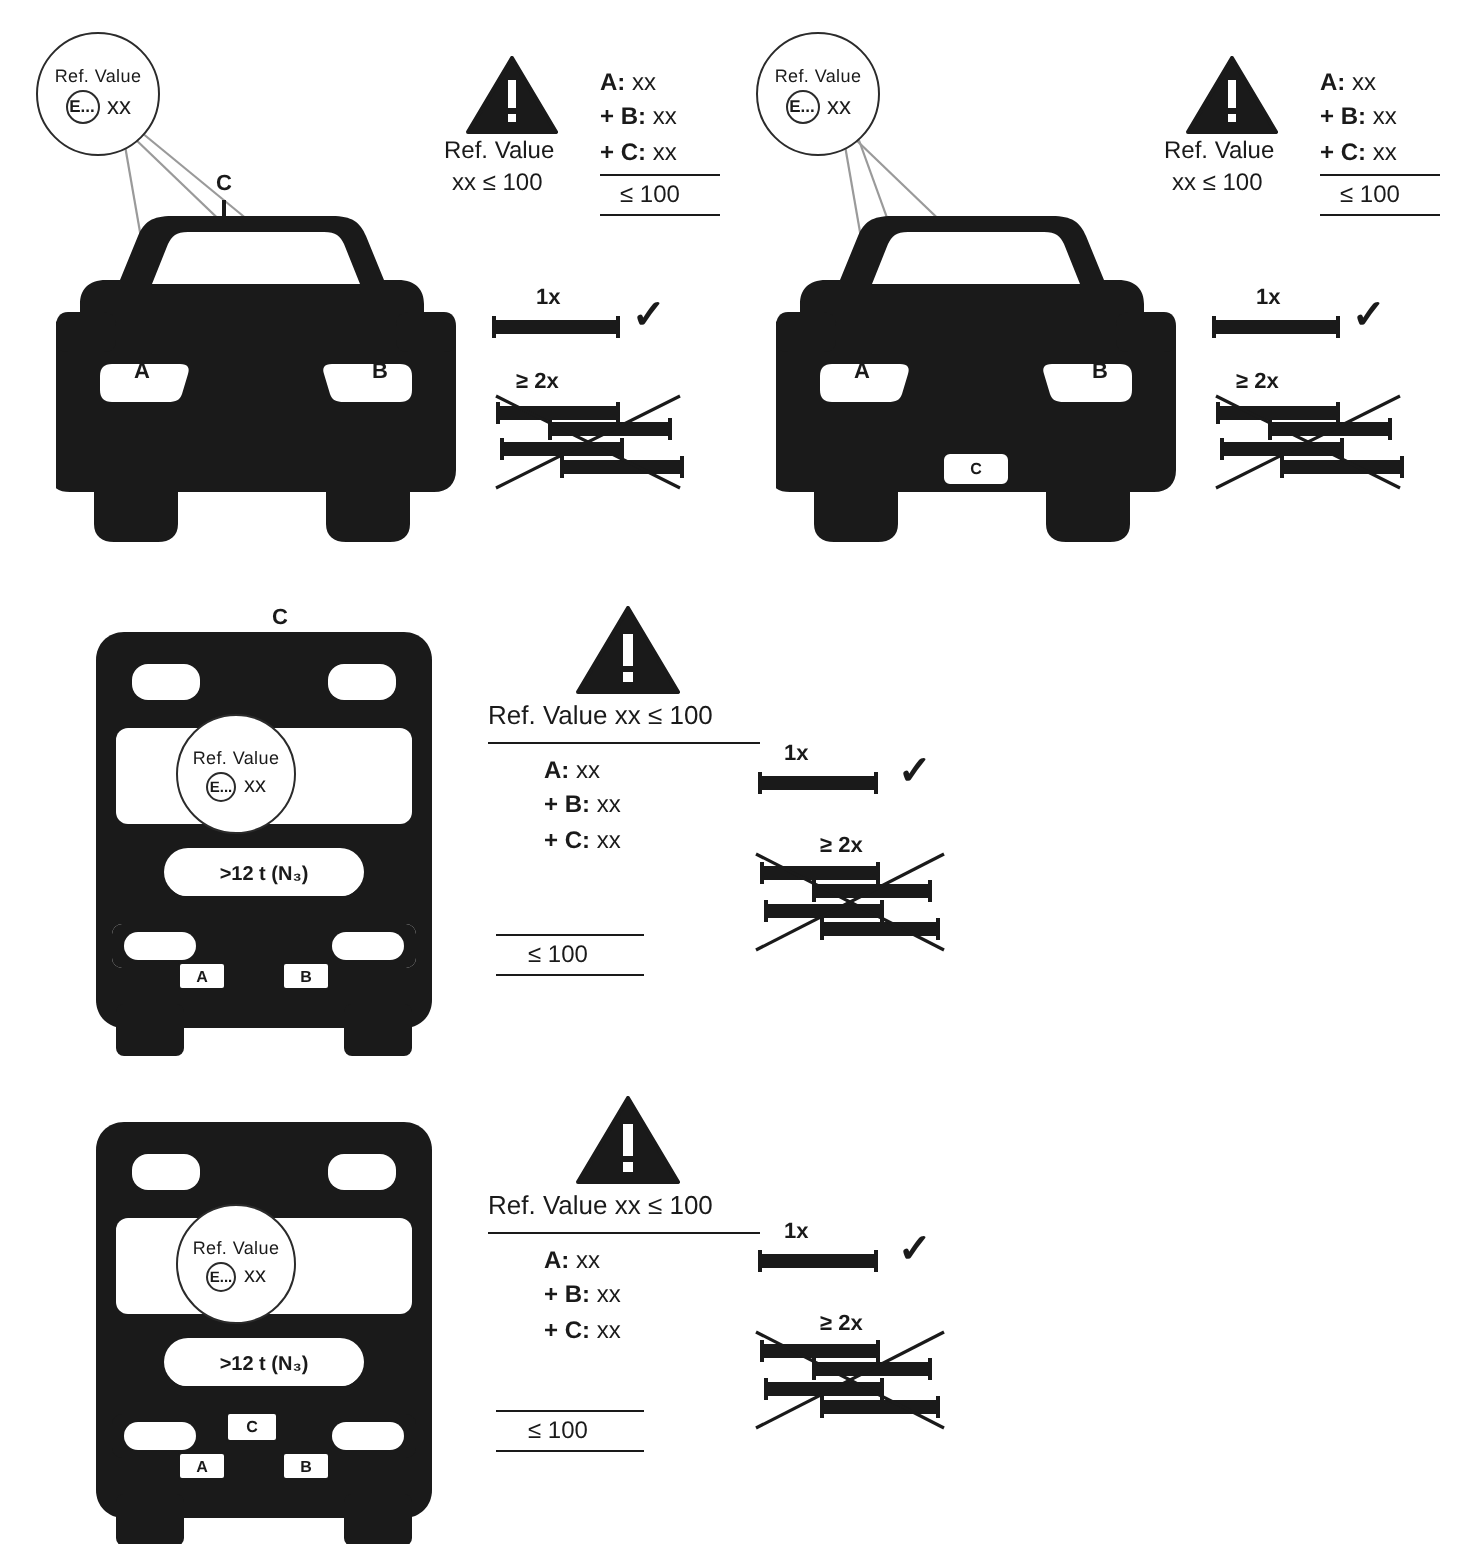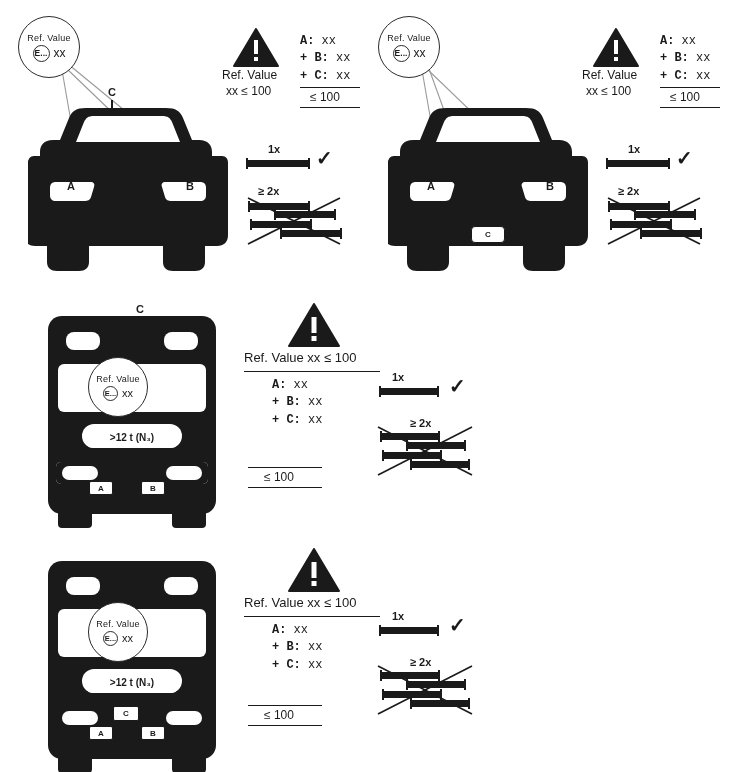--- a/index.html
+++ b/index.html
@@ -48,21 +48,21 @@
 
   
   .tri { position: relative; }
   .tri svg { display: block; }
 
   
   .leader { stroke: #9a9a9a; stroke-width: 1.1px; fill: none; }
 
   
   .sumlist { font-size: 12px; line-height: 1.45; }
-  .sumlist .row { white-space: nowrap; font-family: Liberation Mono, monospace; }
+  .sumlist .row { white-space: nowrap; }
   .sumlist .row b { font-weight: bold; }
 
   
   .strip { position: relative; height: 7px; background: #1a1a1a; }
   .strip::before, .strip::after {
     content: ""; position: absolute; top: -2px;
     width: 2px; height: 11px; background: #1a1a1a;
   }
   .strip::before { left: -2px; }
   .strip::after { right: -2px; }

